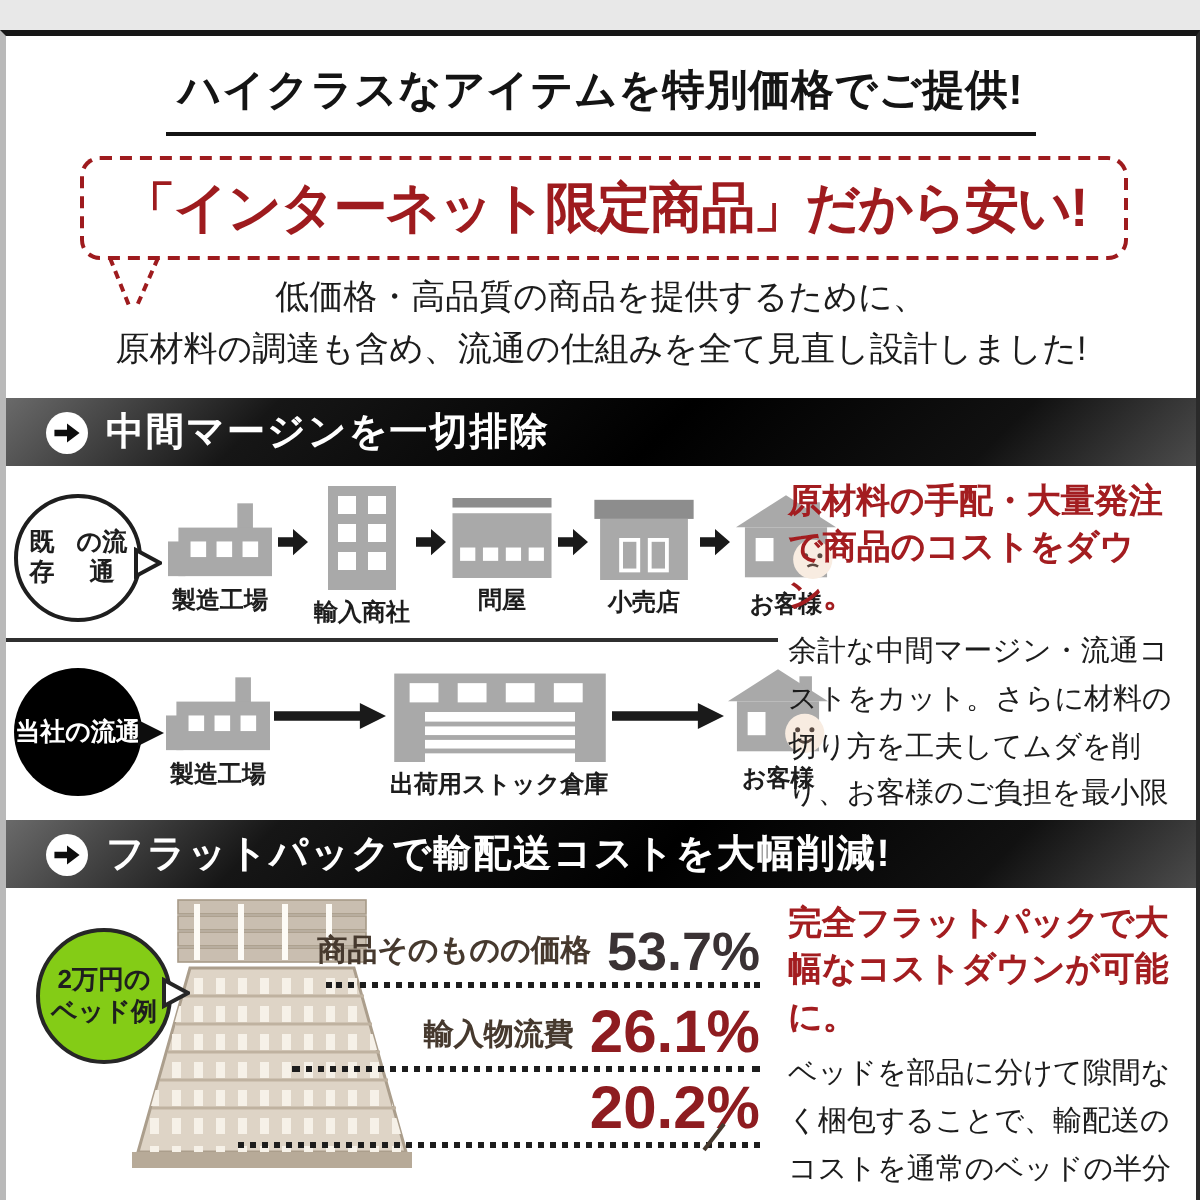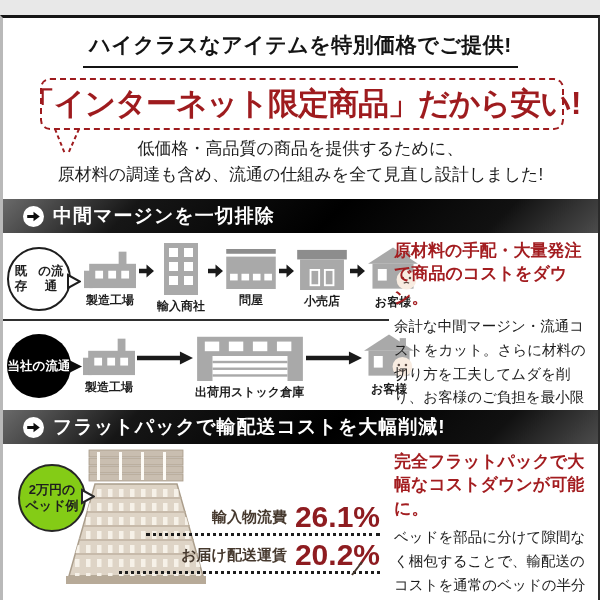--- a/index.html
+++ b/index.html
@@ -7,21 +7,21 @@
   body{font-family:"Liberation Sans","DejaVu Sans",sans-serif;}
   .canvas{position:relative;width:600px;height:600px;background:#ffffff;overflow:hidden;
     border-top:3px solid #161616;border-left:3px solid #b9b9b9;border-right:2px solid #2a2a2a;margin-top:15px;}
   
   .top-heading-wrap{position:absolute;top:13px;left:0;width:100%;text-align:center;}
   .top-heading{display:inline-block;font-size:21px;font-weight:bold;color:#141414;
     letter-spacing:.5px;border-bottom:2px solid #141414;padding:0 6px 7px;}
   
   .title-box{position:absolute;left:37px;top:60px;width:524px;height:52px;
     border:2px dashed #9e1b1e;border-radius:10px;display:flex;align-items:center;justify-content:center;}
-  .title-text{font-size:31px;font-weight:bold;color:#9e1b1e;letter-spacing:-1px;white-space:nowrap;}
+  .title-text{font-size:27px;font-weight:bold;color:#9e1b1e;letter-spacing:-1px;white-space:nowrap;}
   .title-tail{position:absolute;left:48px;top:110px;}
   
   .intro{position:absolute;top:118px;left:0;width:100%;text-align:center;
     font-size:17px;line-height:26px;color:#1c1c1c;}
   
   .bar{position:absolute;left:0;width:100%;height:34px;display:flex;align-items:center;gap:9px;
     padding-left:20px;background:linear-gradient(135deg,#6a6a6a 0%,#161616 22%,#000 55%,#111 82%,#4c4c4c 100%);}
   .bar1{top:181px;} .bar2{top:392px;}
   .bar-label{color:#fff;font-size:19px;font-weight:bold;letter-spacing:1px;}
   .bullet{width:21px;height:21px;border-radius:50%;background:#fff;display:flex;align-items:center;justify-content:center;flex:0 0 auto;}
@@ -299,26 +299,29 @@
     </svg>
 
     <div class="bed-bubble">
       <span>2万円の</span>
       <span>ベッド例</span>
       <svg class="bubble-tail" width="14" height="17" style="right:-11px;top:22px;">
         <polygon points="1,2 13,8.5 1,15" fill="#fff" stroke="#262626" stroke-width="2"></polygon>
       </svg>
     </div>
 
+    <div class="cost-row cost-row1">
+      <span class="cost-label">商品そのものの価格</span>
+      <span class="cost-value val-dark">53.7%</span>
+    </div>
     <div class="cost-row cost-row2">
       <span class="cost-label">輸入物流費</span>
       <span class="cost-value val-red">26.1%</span>
     </div>
     <div class="cost-row cost-row3">
-      <span class="cost-label">お届け配送運賃</span>
       <span class="cost-value val-red">20.2%</span>
     </div>
 
     <svg class="callout-tail" width="14" height="15">
       <line x1="2" y1="14" x2="12" y2="1" stroke="#46392e" stroke-width="2"></line>
     </svg>
   </div>
 
   <div class="side-col col2">
     <p class="side-heading">完全フラットパックで大幅なコストダウンが可能に。</p>

